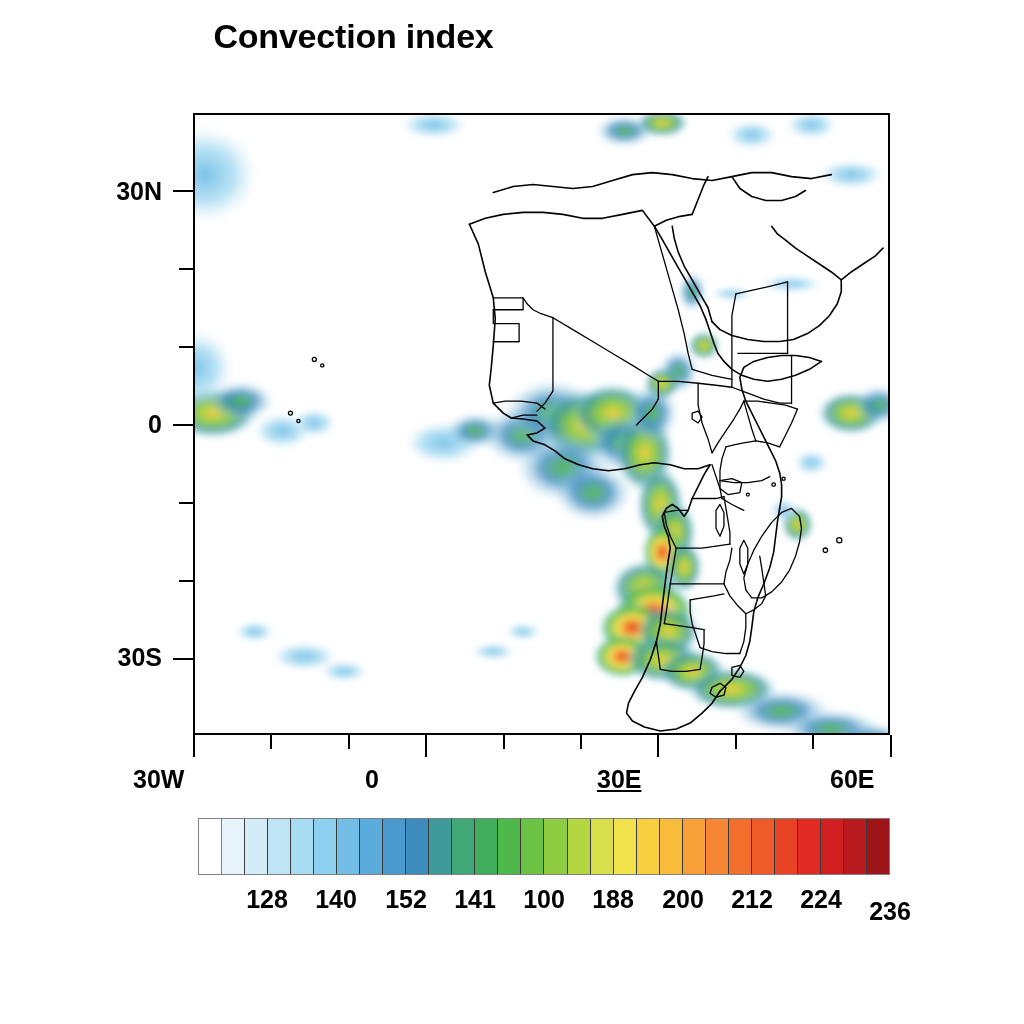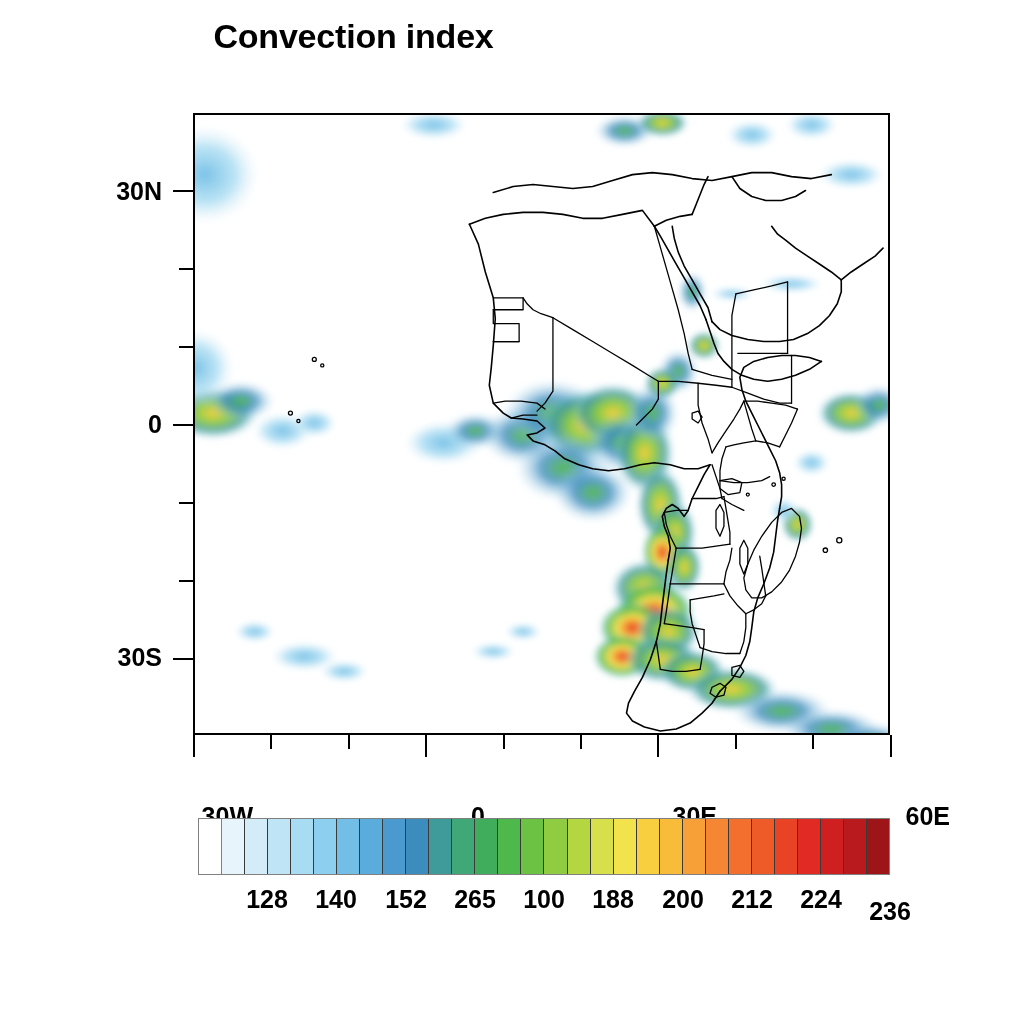--- a/index.html
+++ b/index.html
@@ -83,26 +83,26 @@
     font-size: 25px;
     font-weight: bold;
     color: #000000;
     white-space: nowrap;
     text-align: right;
     width: 100px;
     left: 62px;
   }
   .xlabel {
     position: absolute;
-    top: 802px;
+    top: 765px;
     font-size: 25px;
     font-weight: bold;
     color: #000000;
     white-space: nowrap;
-    text-align: right;
+    text-align: left;
     width: 120px;
   }
 
   
   #colorbar {
     position: absolute;
     left: 198px;
     top: 818px;
     width: 692px;
     height: 57px;
@@ -402,21 +402,21 @@
 <div class="tick-x" style="left:735px;"></div>
 <div class="tick-x" style="left:812px;"></div>
 <div class="tick-x major" style="left:890px;"></div>
 
 <div class="ylabel-inner" style="top:177px;">30N</div>
 <div class="ylabel-inner" style="top:410px;">0</div>
 <div class="ylabel-inner" style="top:643px;">30S</div>
 
 <div class="xlabel" style="left:133px;">30W</div>
 <div class="xlabel" style="left:365px;">0</div>
-<div class="xlabel" style="left:597px;">30E</div>
+<div class="xlabel" style="left:597px;text-decoration:underline;">30E</div>
 <div class="xlabel" style="left:830px;">60E</div>
 
 <div id="colorbar">
     <div class="cell first" style="background: rgb(255, 255, 255);"></div>
     <div class="cell" style="background: rgb(232, 244, 251);"></div>
     <div class="cell" style="background: rgb(212, 236, 248);"></div>
     <div class="cell" style="background: rgb(191, 228, 245);"></div>
     <div class="cell" style="background: rgb(168, 220, 242);"></div>
     <div class="cell" style="background: rgb(140, 207, 238);"></div>
     <div class="cell" style="background: rgb(115, 190, 230);"></div>
@@ -441,19 +441,19 @@
     <div class="cell" style="background: rgb(233, 67, 38);"></div>
     <div class="cell" style="background: rgb(224, 42, 35);"></div>
     <div class="cell" style="background: rgb(207, 31, 33);"></div>
     <div class="cell" style="background: rgb(184, 26, 30);"></div>
     <div class="cell" style="background: rgb(157, 21, 25);"></div>
   </div>
 
 <div class="cb-label" style="left: 227px;">128</div>
 <div class="cb-label" style="left: 296px;">140</div>
 <div class="cb-label" style="left: 366px;">152</div>
-<div class="cb-label" style="left: 435px;">265</div>
+<div class="cb-label" style="left: 435px;">141</div>
 <div class="cb-label" style="left: 504px;">100</div>
 <div class="cb-label" style="left: 573px;">188</div>
 <div class="cb-label" style="left: 643px;">200</div>
 <div class="cb-label" style="left: 712px;">212</div>
 <div class="cb-label" style="left: 781px;">224</div>
 <div class="cb-label" style="left: 850px; margin-top: 12px;">236</div>
 
 </body></html>

